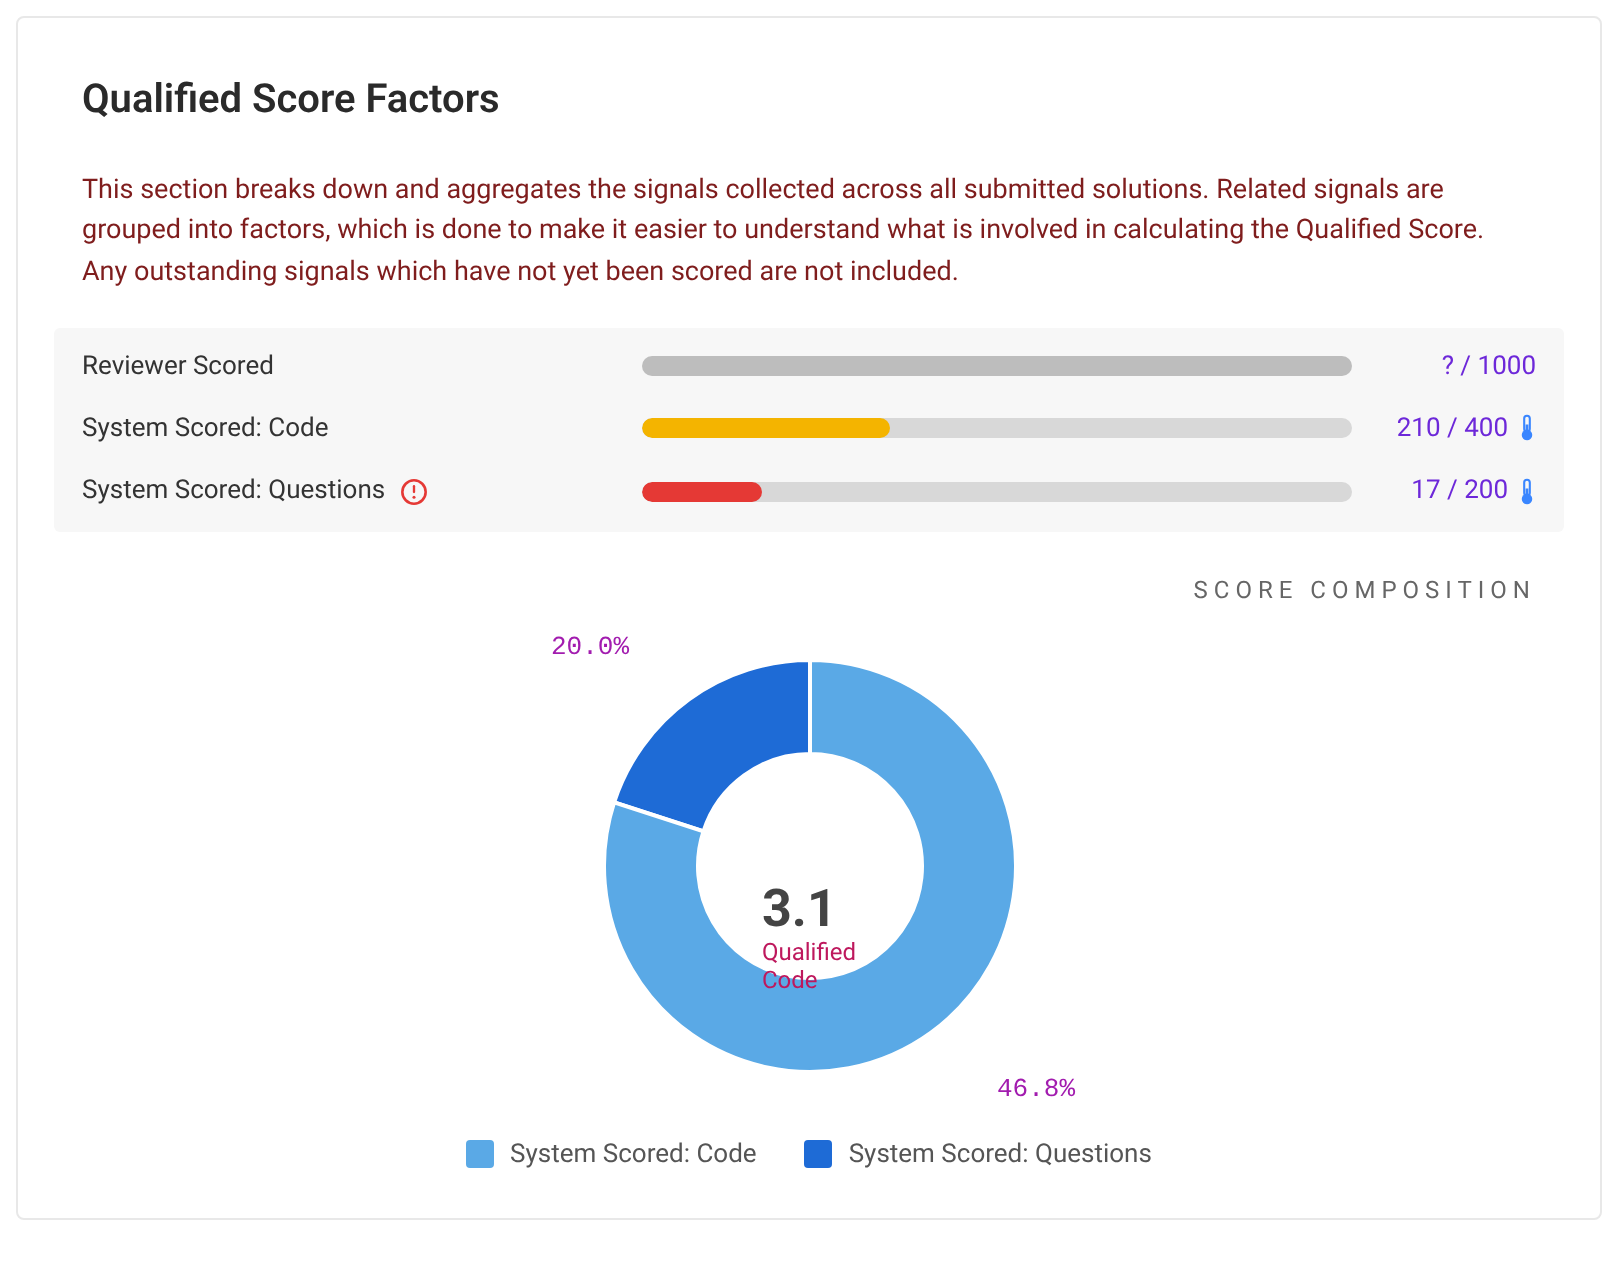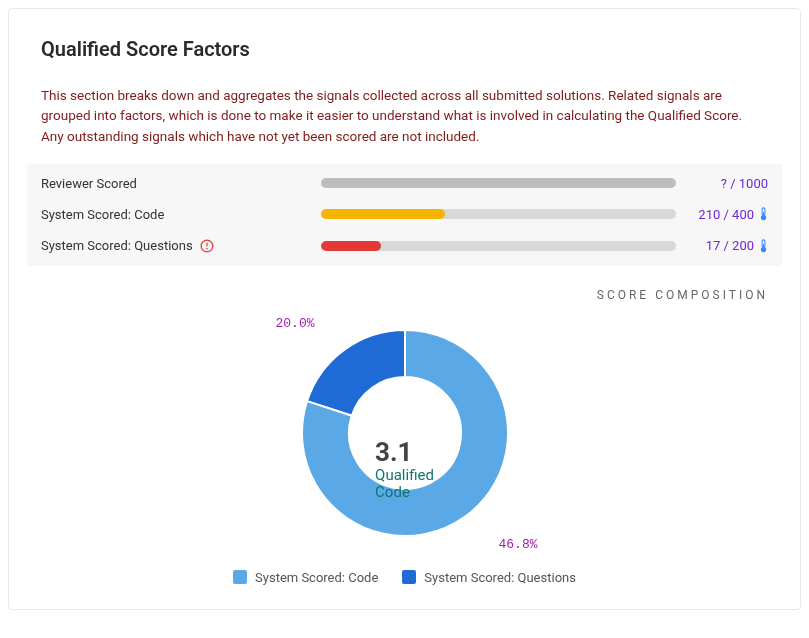--- a/index.html
+++ b/index.html
@@ -118,22 +118,22 @@
       transform: translate(-50%, -50%);
       text-align: left;
       margin-top: 36px;
     }
     .center-score {
       font-size: 26px;
       font-weight: 700;
       color: #444;
     }
     .center-caption {
-      font-size: 15px;
-      color: #0f766e;
+      font-size: 12px;
+      color: #be185d;
       line-height: 1.15;
     }
     .slice-label {
       position: absolute;
       font-size: 13px;
       color: #a21caf;
       font-family: Liberation Mono, monospace;
     }
     .slice-label.a { top: -2px; left: -14px; }
     .slice-label.b { bottom: -4px; right: -18px; }

